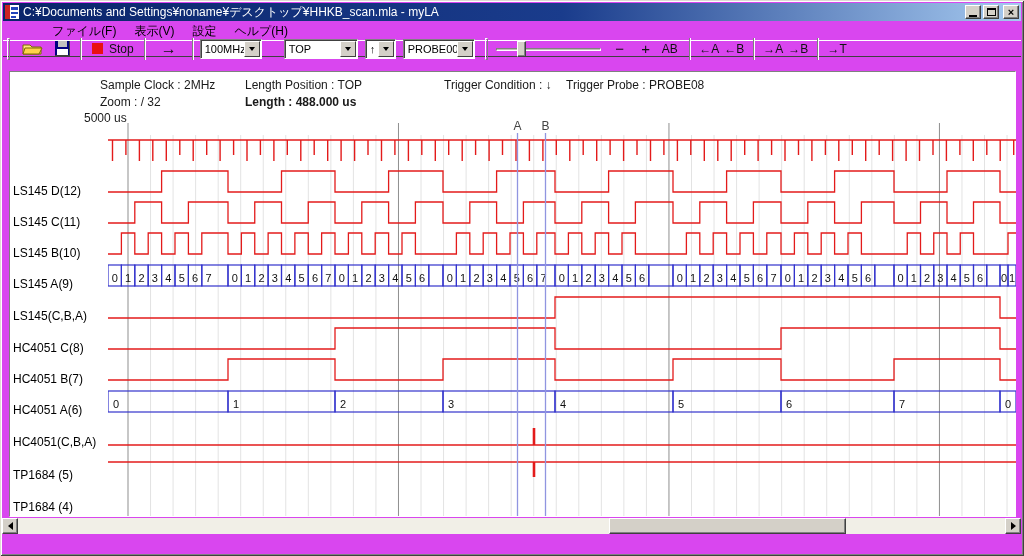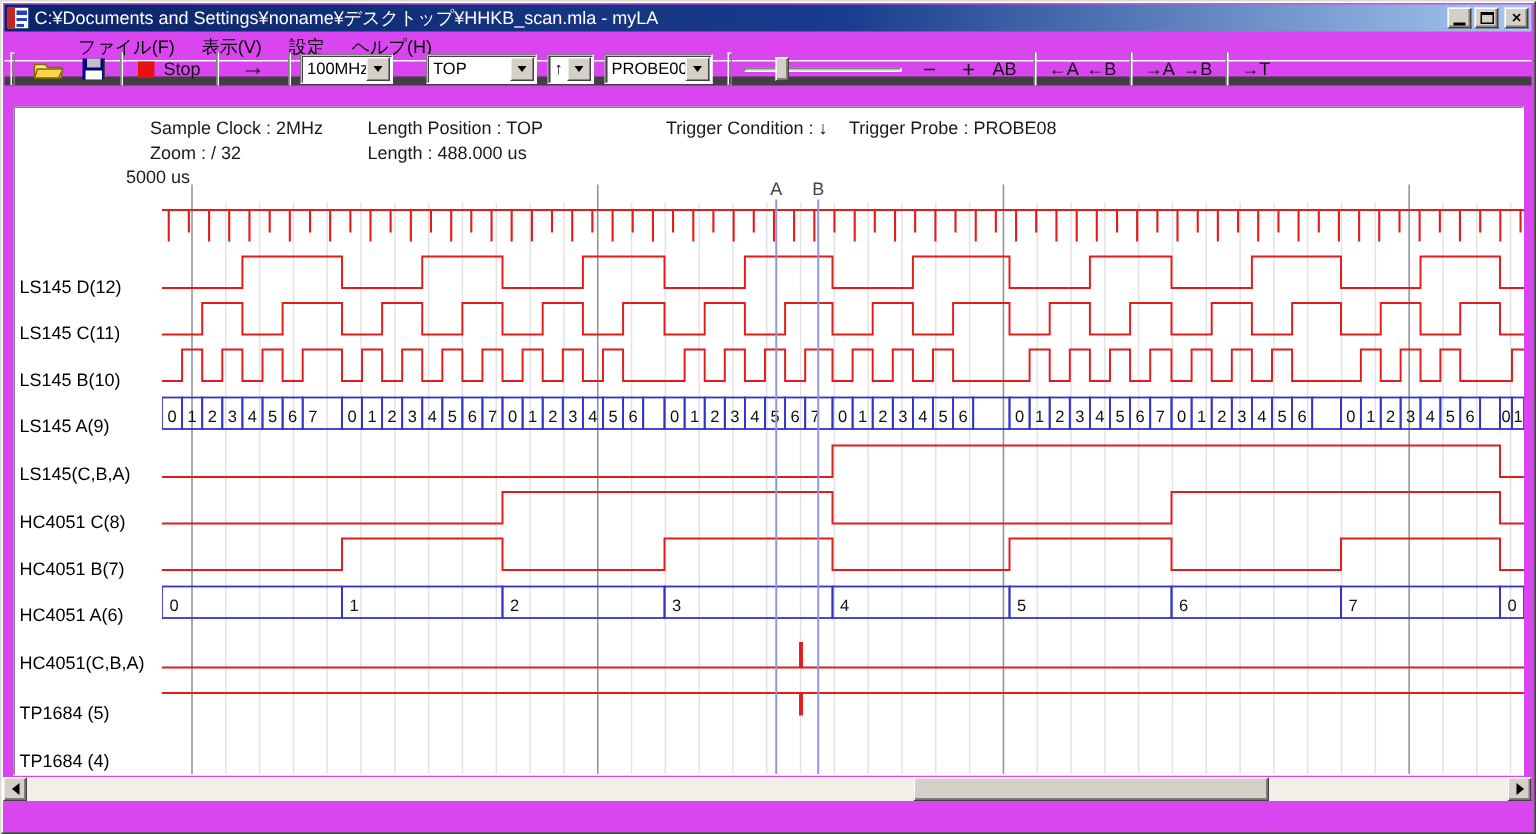--- a/index.html
+++ b/index.html
@@ -14,21 +14,21 @@
   .winbtn{width:16px;height:14px;background:#d4d0c8;margin-left:2px;display:flex;align-items:center;justify-content:center;
      border:1px solid;border-color:#fff #404040 #404040 #fff;box-shadow:inset -1px -1px 0 #808080;font-size:10px;line-height:10px;color:#000;}
   .glyph-min{width:8px;height:2px;background:#000;margin-top:7px;}
   .glyph-max{width:9px;height:8px;border:1px solid #000;border-top:2px solid #000;}
   .glyph-close{font-size:11px;font-weight:bold;}
   
   .menubar{position:absolute;left:3px;top:21px;right:3px;height:19px;display:flex;align-items:flex-start;font-size:12px;color:#000;margin-left:40px;}
   .menuitem{padding:2px 9px;}
   
   .toolbar{position:absolute;left:3px;top:40px;right:3px;height:17px;display:flex;align-items:center;
-     border-top:1px solid #fff;border-bottom:6px solid #404040;padding-left:4px;}
+     border-top:1px solid #fff;border-bottom:1px solid #404040;padding-left:4px;}
   .tgrip{width:3px;height:22px;border:1px solid;border-color:#fff #808080 #808080 #fff;margin:0 8px 0 0;}
   .tsep{width:2px;height:22px;border-left:1px solid #808080;border-right:1px solid #fff;margin:0 6px;}
   .tbtn{height:24px;display:flex;align-items:center;justify-content:center;color:#111;font-size:12px;padding:0 4px;}
   .combo{height:20px;background:#fff;border:1px solid;border-color:#808080 #fff #fff #808080;box-shadow:inset 1px 1px 0 #404040;
      display:flex;align-items:center;font-size:11px;color:#000;padding-left:4px;position:relative;}
   .combo .cval{flex:1;white-space:nowrap;overflow:hidden;}
   .dropbtn{width:16px;height:16px;background:#d4d0c8;border:1px solid;border-color:#fff #404040 #404040 #fff;
      display:flex;align-items:center;justify-content:center;margin-right:1px;}
   .darr{width:0;height:0;border-left:3.5px solid transparent;border-right:3.5px solid transparent;border-top:4px solid #000;}
   .slider{width:105px;height:22px;position:relative;margin-left:2px;}
@@ -173,21 +173,21 @@
   </div>
 
   <div class="client"></div>
 
   <div class="overlay">
     <div class="infotext" style="left:100px;top:78px;">Sample Clock : 2MHz</div>
     <div class="infotext" style="left:245px;top:78px;">Length Position : TOP</div>
     <div class="infotext" style="left:444px;top:78px;">Trigger Condition : ↓</div>
     <div class="infotext" style="left:566px;top:78px;">Trigger Probe : PROBE08</div>
     <div class="infotext" style="left:100px;top:95px;">Zoom : /  32</div>
-    <div class="infotext" style="left:245px;top:95px;">Length : 488.000 us</div>
+    <div class="infotext" style="left:245px;top:95px;font-weight:bold;">Length : 488.000 us</div>
     <div class="infotext" style="left:84px;top:111px;">5000 us</div>
     <div id="chlabels">
         <div class="chlabel" style="top: 144px;">LS145 D(12)</div>
         <div class="chlabel" style="top: 175px;">LS145 C(11)</div>
         <div class="chlabel" style="top: 206px;">LS145 B(10)</div>
         <div class="chlabel" style="top: 237px;">LS145 A(9)</div>
         <div class="chlabel" style="top: 269px;">LS145(C,B,A)</div>
         <div class="chlabel" style="top: 301px;">HC4051 C(8)</div>
         <div class="chlabel" style="top: 332px;">HC4051 B(7)</div>
         <div class="chlabel" style="top: 363px;">HC4051 A(6)</div>

